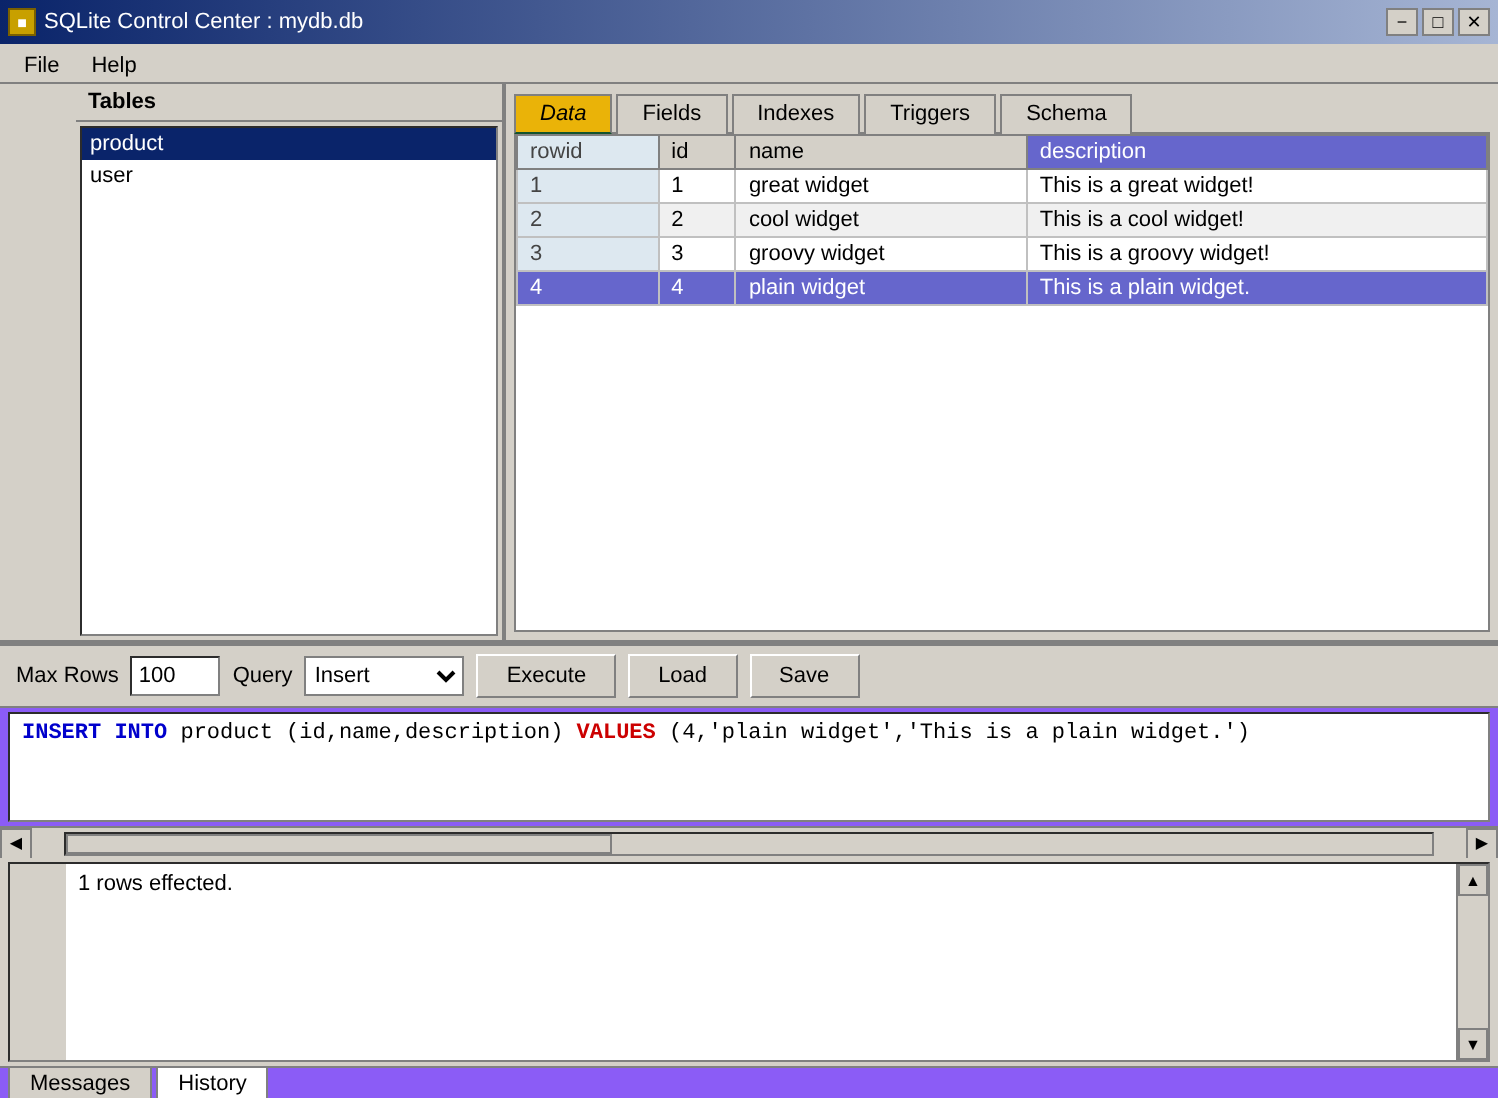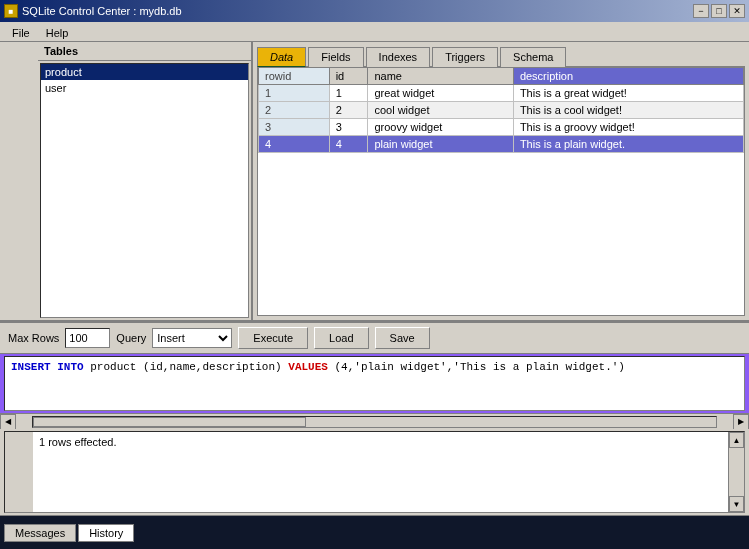--- a/index.html
+++ b/index.html
@@ -319,23 +319,23 @@
     .vscroll-track {
       flex: 1;
       background: #d4d0c8;
     }
 
     
     .bottom-tabs {
       display: flex;
       align-items: center;
       padding: 2px 4px;
-      background: #0f172a;
+      background: #8b5cf6;
       border-top: 1px solid #808080;
-      height: 34px;
+      height: 16px;
     }
     .bottom-tab {
       padding: 2px 10px;
       border: 1px solid #808080;
       background: #d4d0c8;
       cursor: pointer;
       font-size: 11px;
       margin-right: 2px;
     }
     .bottom-tab.active {

